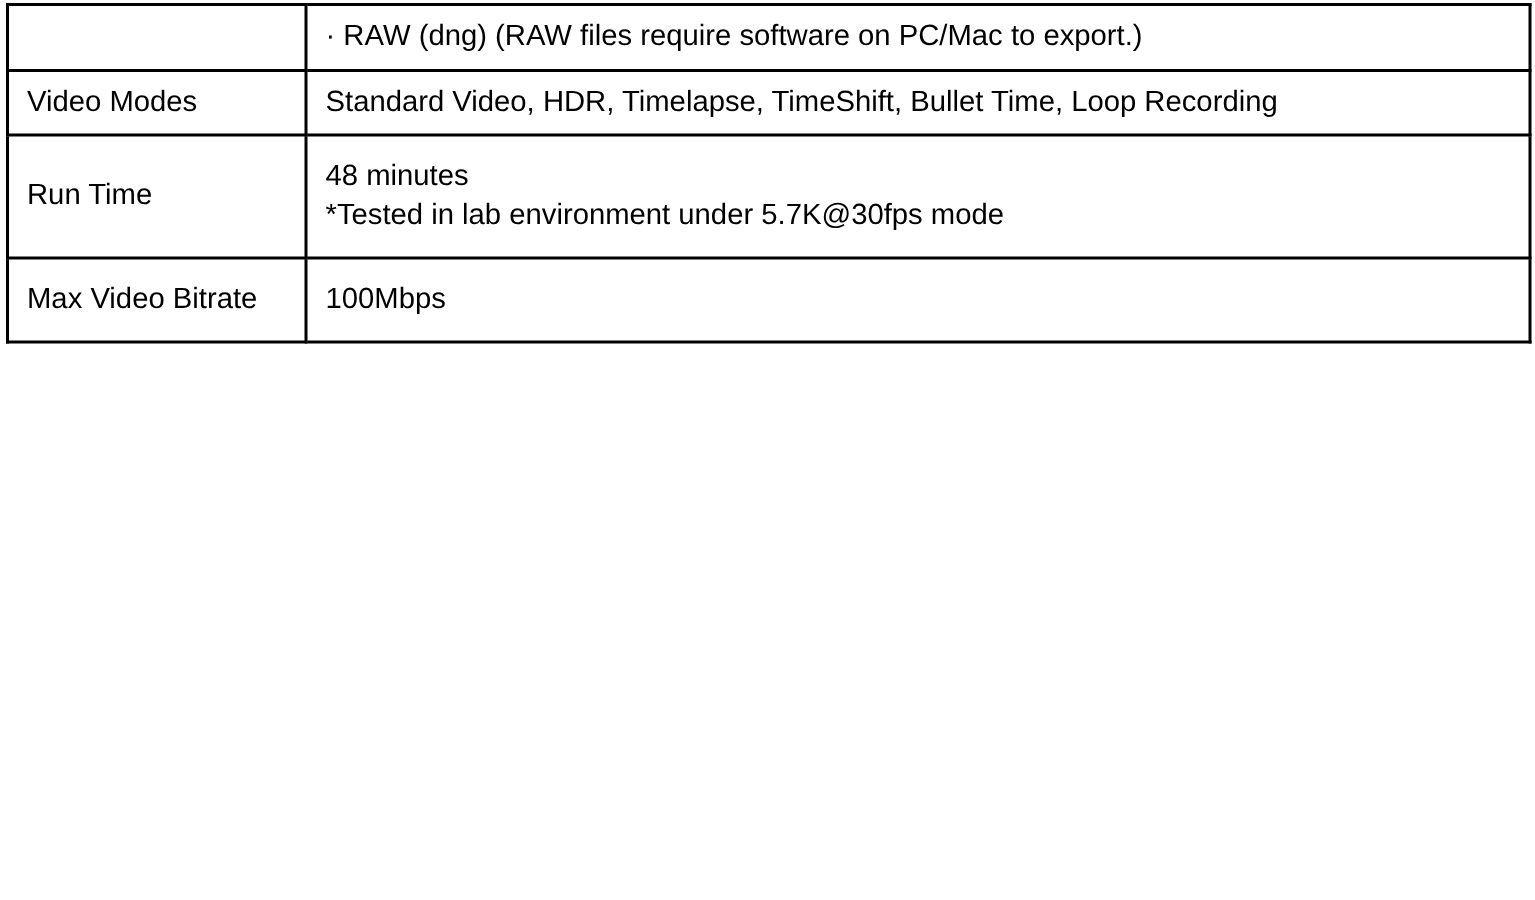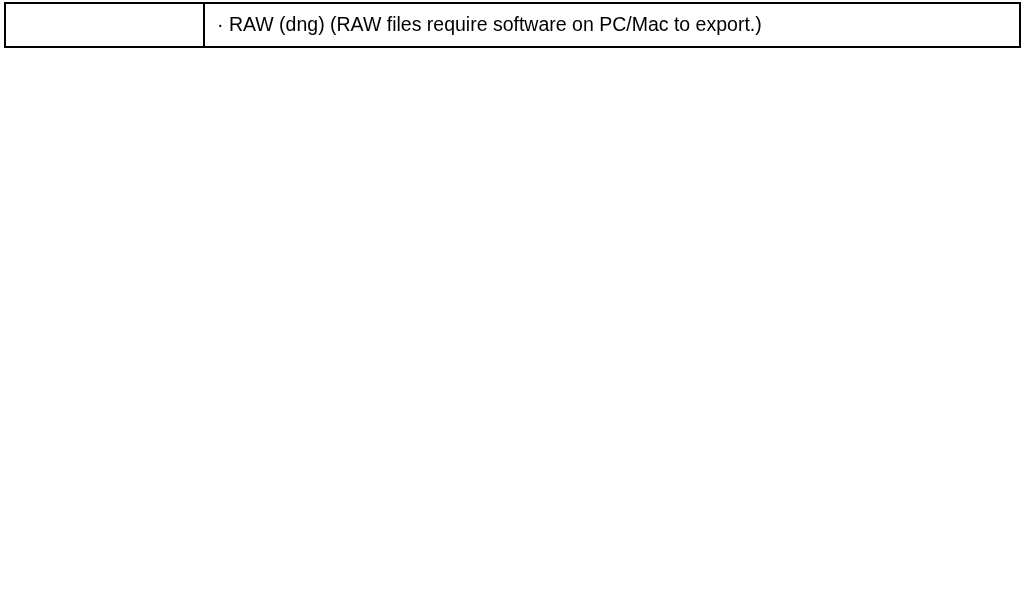--- a/index.html
+++ b/index.html
@@ -45,14 +45,27 @@
 <table class="spec-table">
   <colgroup>
     <col class="label-col">
     <col class="value-col">
   </colgroup>
   <tbody>
     <tr>
       <td class="label"></td>
       <td class="value">·  RAW (dng) (RAW files require software on PC/Mac to export.)</td>
     </tr>
+    <tr>
+      <td class="label">Video Modes</td>
+      <td class="value">Standard Video, HDR, Timelapse, TimeShift, Bullet Time, Loop Recording</td>
+    </tr>
+    <tr class="row-tall">
+      <td class="label">Run Time</td>
+      <td class="value">48 minutes
+*Tested in lab environment under 5.7K@30fps mode</td>
+    </tr>
+    <tr class="row-tall">
+      <td class="label">Max Video Bitrate</td>
+      <td class="value">100Mbps</td>
+    </tr>
   </tbody>
 </table>
 
 </body></html>

